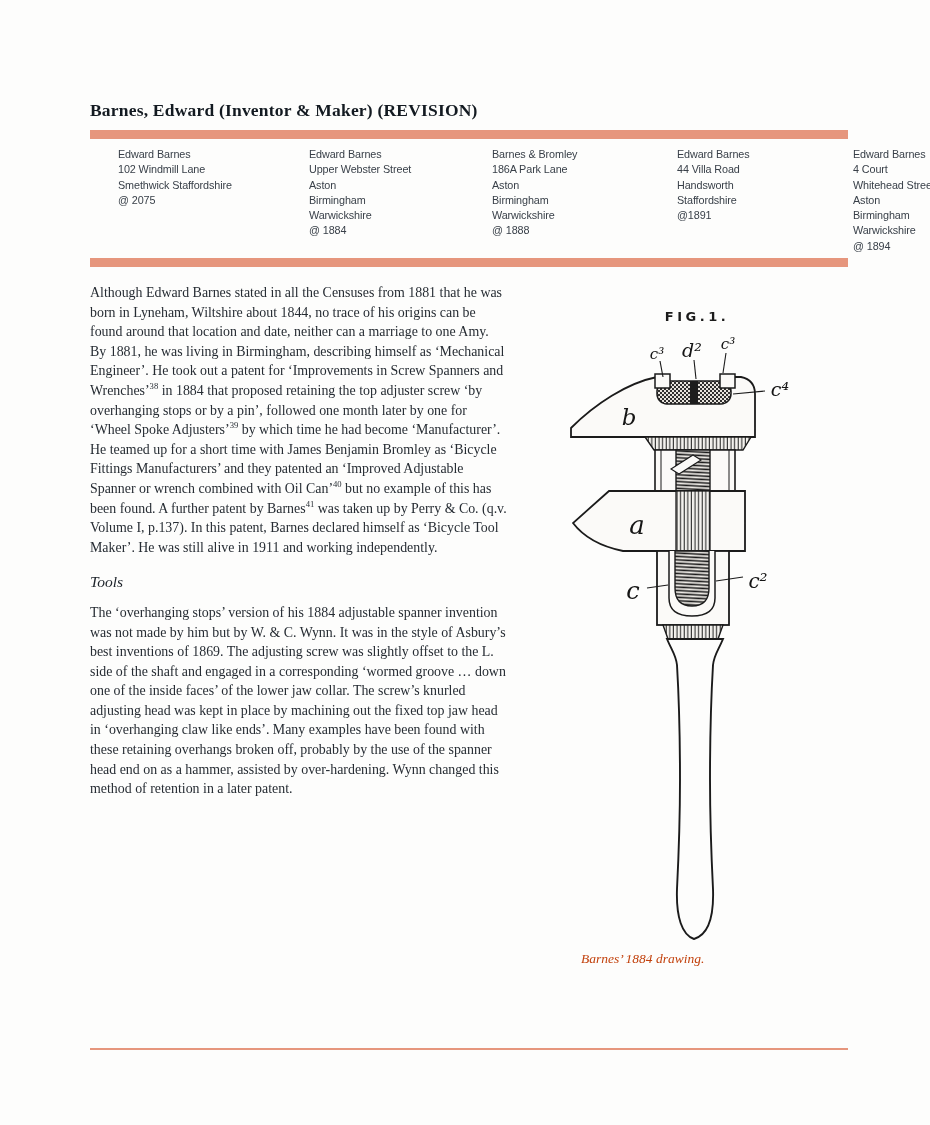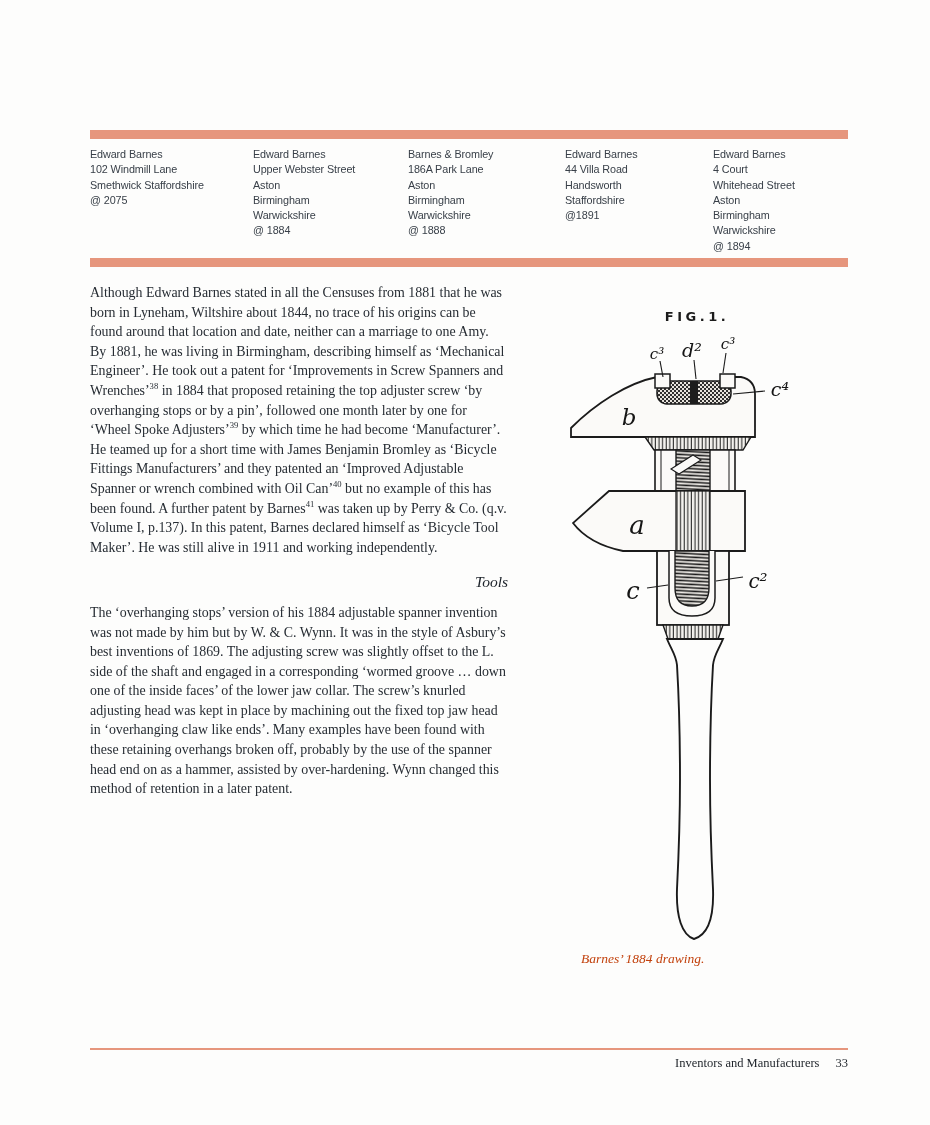--- a/index.html
+++ b/index.html
@@ -9,33 +9,33 @@
 
   .title{position:absolute;left:90px;top:100px;margin:0;
          font-size:17.5px;font-weight:bold;color:#131a21;letter-spacing:.2px;}
   .bar{position:absolute;left:90px;width:758px;height:9px;background:#E6967D;}
   .bar-top{top:130px;}
   .bar-bottom{top:258px;}
 
   .addresses{position:absolute;left:90px;top:147px;width:758px;display:flex;
              font-family:"Liberation Sans",sans-serif;font-size:10.8px;
              line-height:15.3px;color:#394049;letter-spacing:-.1px;}
-  .addr{flex:0 0 auto;}
+  .addr{flex:0 0 auto;margin-left:28px;}
   .addr:nth-child(1){width:163px;}
   .addr:nth-child(2){width:155px;}
   .addr:nth-child(3){width:157px;}
   .addr:nth-child(4){width:148px;}
   .addr:nth-child(5){width:135px;}
 
   .left-col{position:absolute;left:90px;top:283px;width:418px;
             font-size:13.9px;line-height:19.6px;text-align:left;}
   .left-col p{margin:0;}
   sup{font-size:.62em;vertical-align:super;line-height:0;}
   .tools-heading{margin:15px 0 11px 0;font-size:15.5px;font-weight:normal;
-                 font-style:italic;color:#20262d;text-align:right;}
+                 font-style:italic;color:#20262d;}
   .indent{text-indent:14px;}
 
   .figure{position:absolute;left:552px;top:292px;width:320px;margin:5px;}
   .figure svg{display:block;}
   .figure-caption{font-style:italic;font-size:13.5px;color:#c2410c;
                   margin-top:6px;padding-left:24px;}
 
   .fig-label-text{font-family:"DejaVu Sans",sans-serif;font-size:13px;
                   font-weight:600;letter-spacing:3.5px;fill:#1b1b1b;}
   .part-label{font-family:"DejaVu Serif",serif;font-style:italic;fill:#151515;}
@@ -44,20 +44,21 @@
                background:#E6967D;}
   .footer{position:absolute;left:90px;top:1056px;width:758px;text-align:right;
           font-size:12.5px;color:#1d2228;}
   .pagenum{margin-left:16px;}
 </style>
 </head>
 <body>
 
 <div class="page">
 
+  <h1 class="title">Barnes, Edward (Inventor &amp; Maker) (REVISION)</h1>
 
   <div class="bar bar-top"></div>
 
   <div class="addresses">
     <div class="addr">
         <div>Edward Barnes</div>
         <div>102 Windmill Lane</div>
         <div>Smethwick Staffordshire</div>
         <div>@ 2075</div>
       </div>
@@ -162,17 +163,14 @@
       <text class="part-label" x="223" y="99" font-size="19" text-anchor="middle">c⁴</text>
       <text class="part-label" x="72" y="128" font-size="23" text-anchor="middle">b</text>
       <text class="part-label" x="80" y="237" font-size="26" text-anchor="middle">a</text>
       <text class="part-label" x="76" y="302" font-size="24" text-anchor="middle">c</text>
       <text class="part-label" x="201" y="291" font-size="20" text-anchor="middle">c²</text>
     </svg>
     <figcaption class="figure-caption">Barnes’ 1884 drawing.</figcaption>
   </figure>
 
   <div class="footer-rule"></div>
-  <div class="footer">
-    <span>Inventors and Manufacturers</span><span class="pagenum">33</span>
-  </div>
 
 </div>
 
 </body></html>

